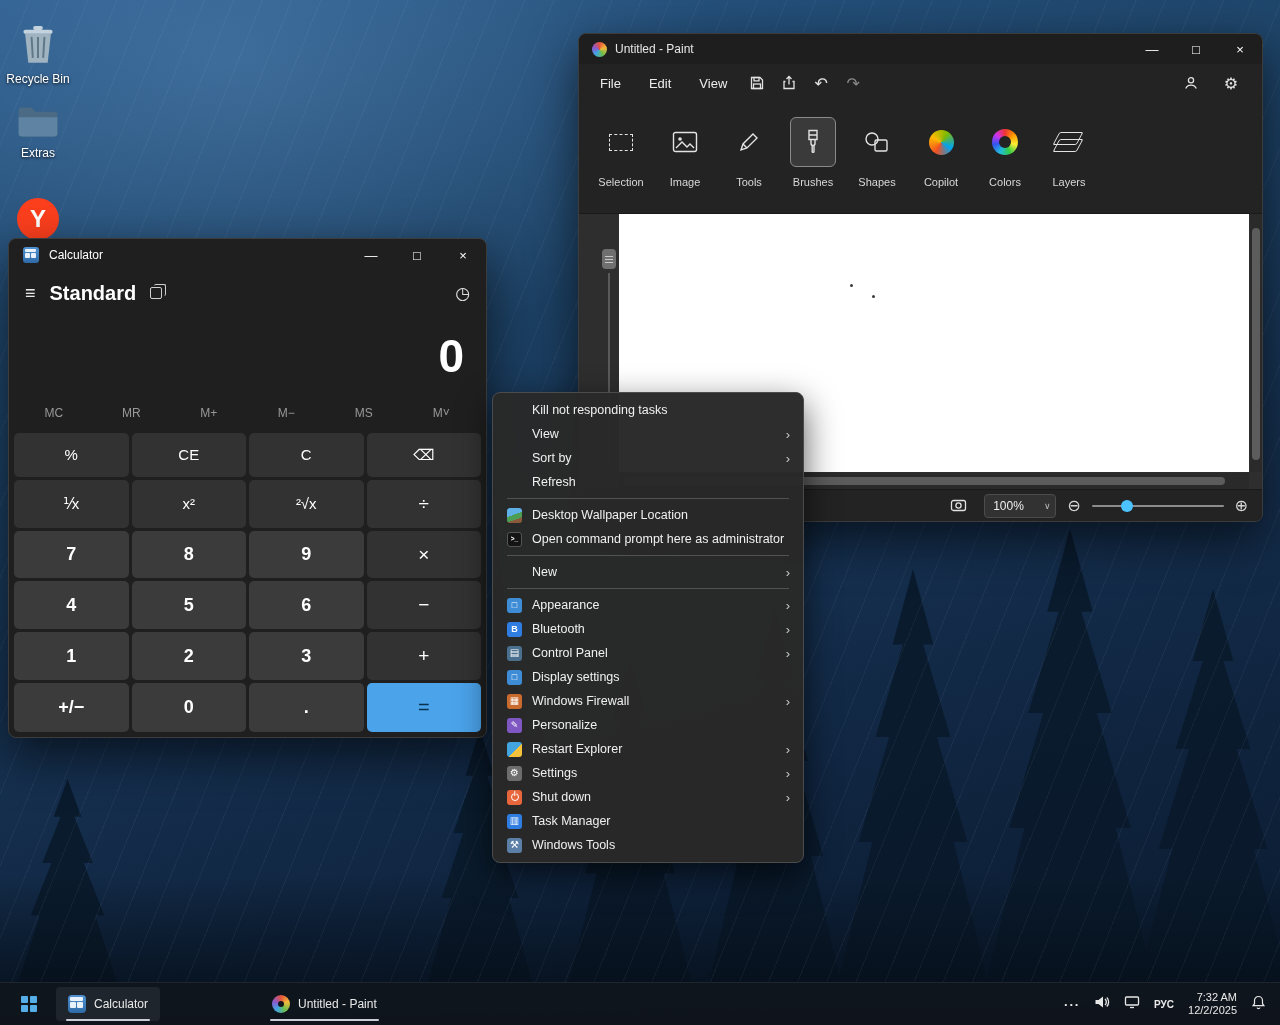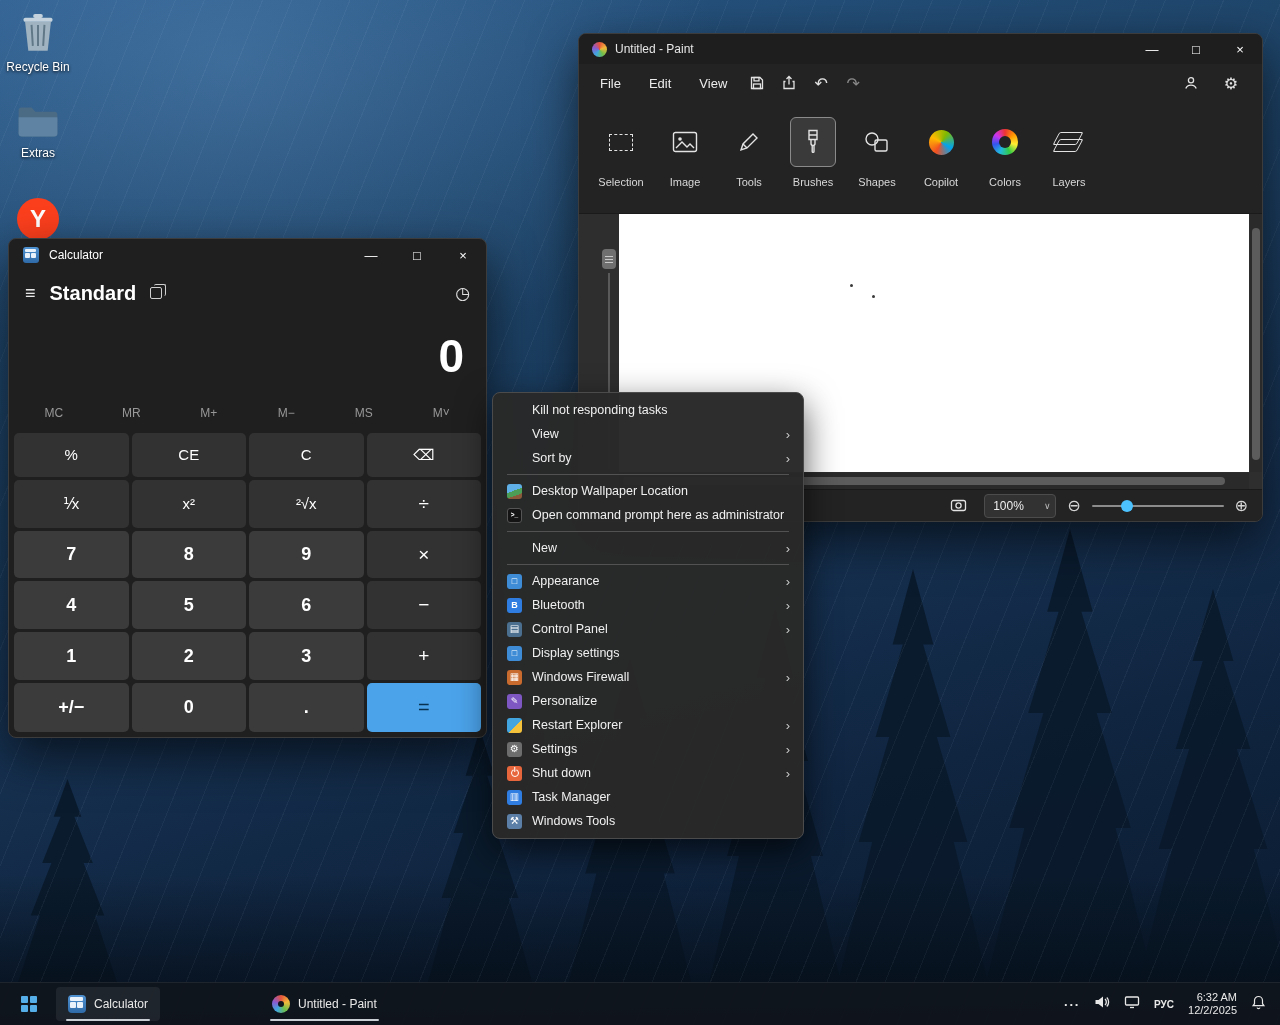--- a/index.html
+++ b/index.html
@@ -162,21 +162,21 @@
   <div class="pine" style="left:420px; width:120px; height:260px;"></div>
   <div class="pine" style="left:560px; width:140px; height:330px;"></div>
   <div class="pine" style="left:700px; width:150px; height:380px;"></div>
   <div class="pine" style="left:828px; width:170px; height:420px;"></div>
   <div class="pine" style="left:975px; width:190px; height:460px;"></div>
   <div class="pine" style="left:1128px; width:170px; height:400px;"></div>
   <div class="pine" style="left:10px; width:115px; height:210px;"></div>
   <div class="ground"></div>
   <div class="rain"></div>
 
-  <div class="dicon" style="left:0px; top:12px;">
+  <div class="dicon" style="left:0px; top:24px;">
     <svg width="40" height="42" viewBox="0 0 24 26">
       <path d="M4 6 h16 l-2 18 H6 Z" fill="#9fb3c0"></path>
       <rect x="3" y="3.5" width="18" height="2.6" rx="1.2" fill="#c3d2dc"></rect>
       <rect x="9" y="1.3" width="6" height="2.4" rx="1.2" fill="#c3d2dc"></rect>
       <path d="M8 8 l0.8 13 M12 8 v13 M16 8 l-0.8 13" stroke="#5f7786" stroke-width="1.2" fill="none"></path>
     </svg>
     <div class="dlabel">Recycle Bin</div>
   </div>
 
   <div class="dicon" style="left:0px; top:104px;">
@@ -416,20 +416,24 @@
     </div>
     <div class="cm-item">
       <span class="cm-slot"></span>
       <span class="cm-label">View</span>
       <span class="cm-chev">›</span>
     </div>
     <div class="cm-item">
       <span class="cm-slot"></span>
       <span class="cm-label">Sort by</span>
       <span class="cm-chev">›</span>
+    </div>
+    <div class="cm-item">
+      <span class="cm-slot"></span>
+      <span class="cm-label">Refresh</span>
     </div>
     <div class="cm-sep"></div>
     <div class="cm-item">
       <span class="cm-slot">
           <span class="ic ic-wallpaper"></span>
         </span>
       <span class="cm-label">Desktop Wallpaper Location</span>
     </div>
     <div class="cm-item">
       <span class="cm-slot">
@@ -552,21 +556,21 @@
           </svg>
       </span>
       <span>
         <svg width="16" height="14" viewBox="0 0 16 14">
             <rect x="1.5" y="2" width="13" height="8" rx="1" fill="none" stroke="#e7e7e7" stroke-width="1.3"></rect>
             <path d="M6 12.5 h4" stroke="#e7e7e7" stroke-width="1.3"></path>
           </svg>
       </span>
       <span class="tray-lang">РУС</span>
       <span class="clock">
-        <div>6:32 AM</div>
+        <div>7:32 AM</div>
         <div>12/2/2025</div>
       </span>
       <span>
         <svg width="15" height="15" viewBox="0 0 15 15">
             <path d="M7.5 1.5 a4 4 0 0 1 4 4 v3.2 l1.4 2 H2.1 l1.4-2 V5.5 a4 4 0 0 1 4-4 Z" fill="none" stroke="#e7e7e7" stroke-width="1.2"></path>
             <path d="M6 12.6 a1.6 1.6 0 0 0 3 0" fill="none" stroke="#e7e7e7" stroke-width="1.2"></path>
           </svg>
       </span>
     </div>
   </div>

